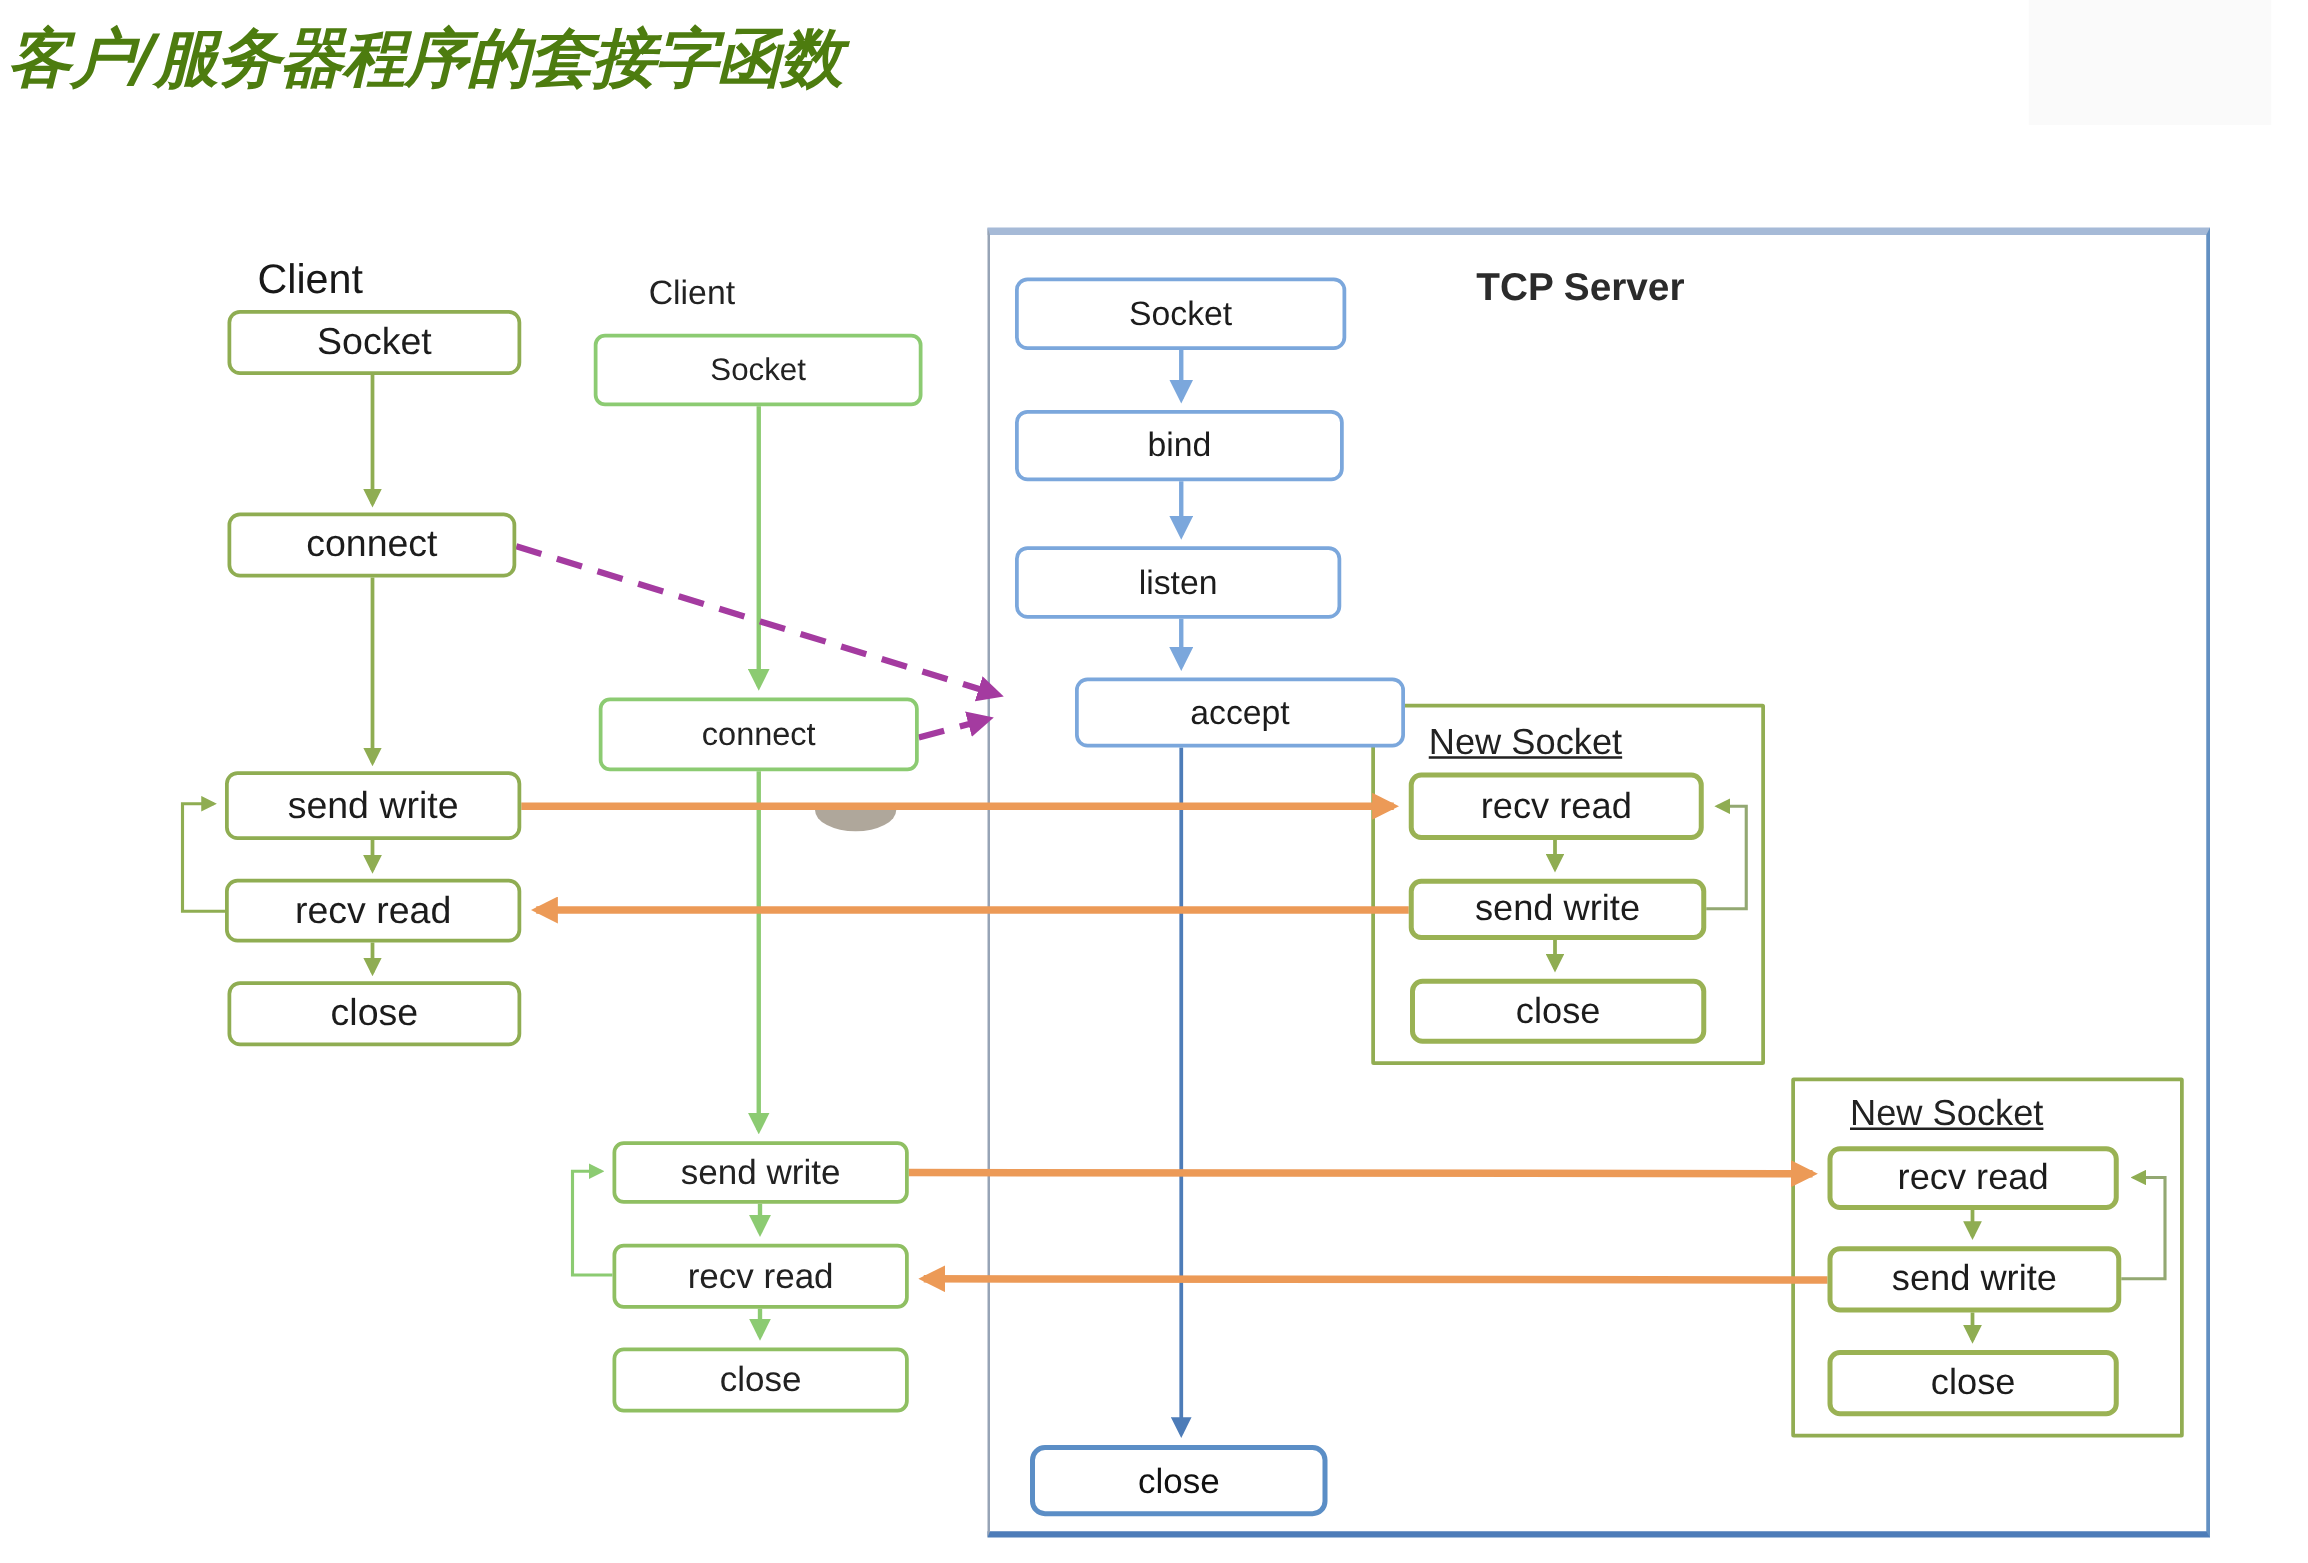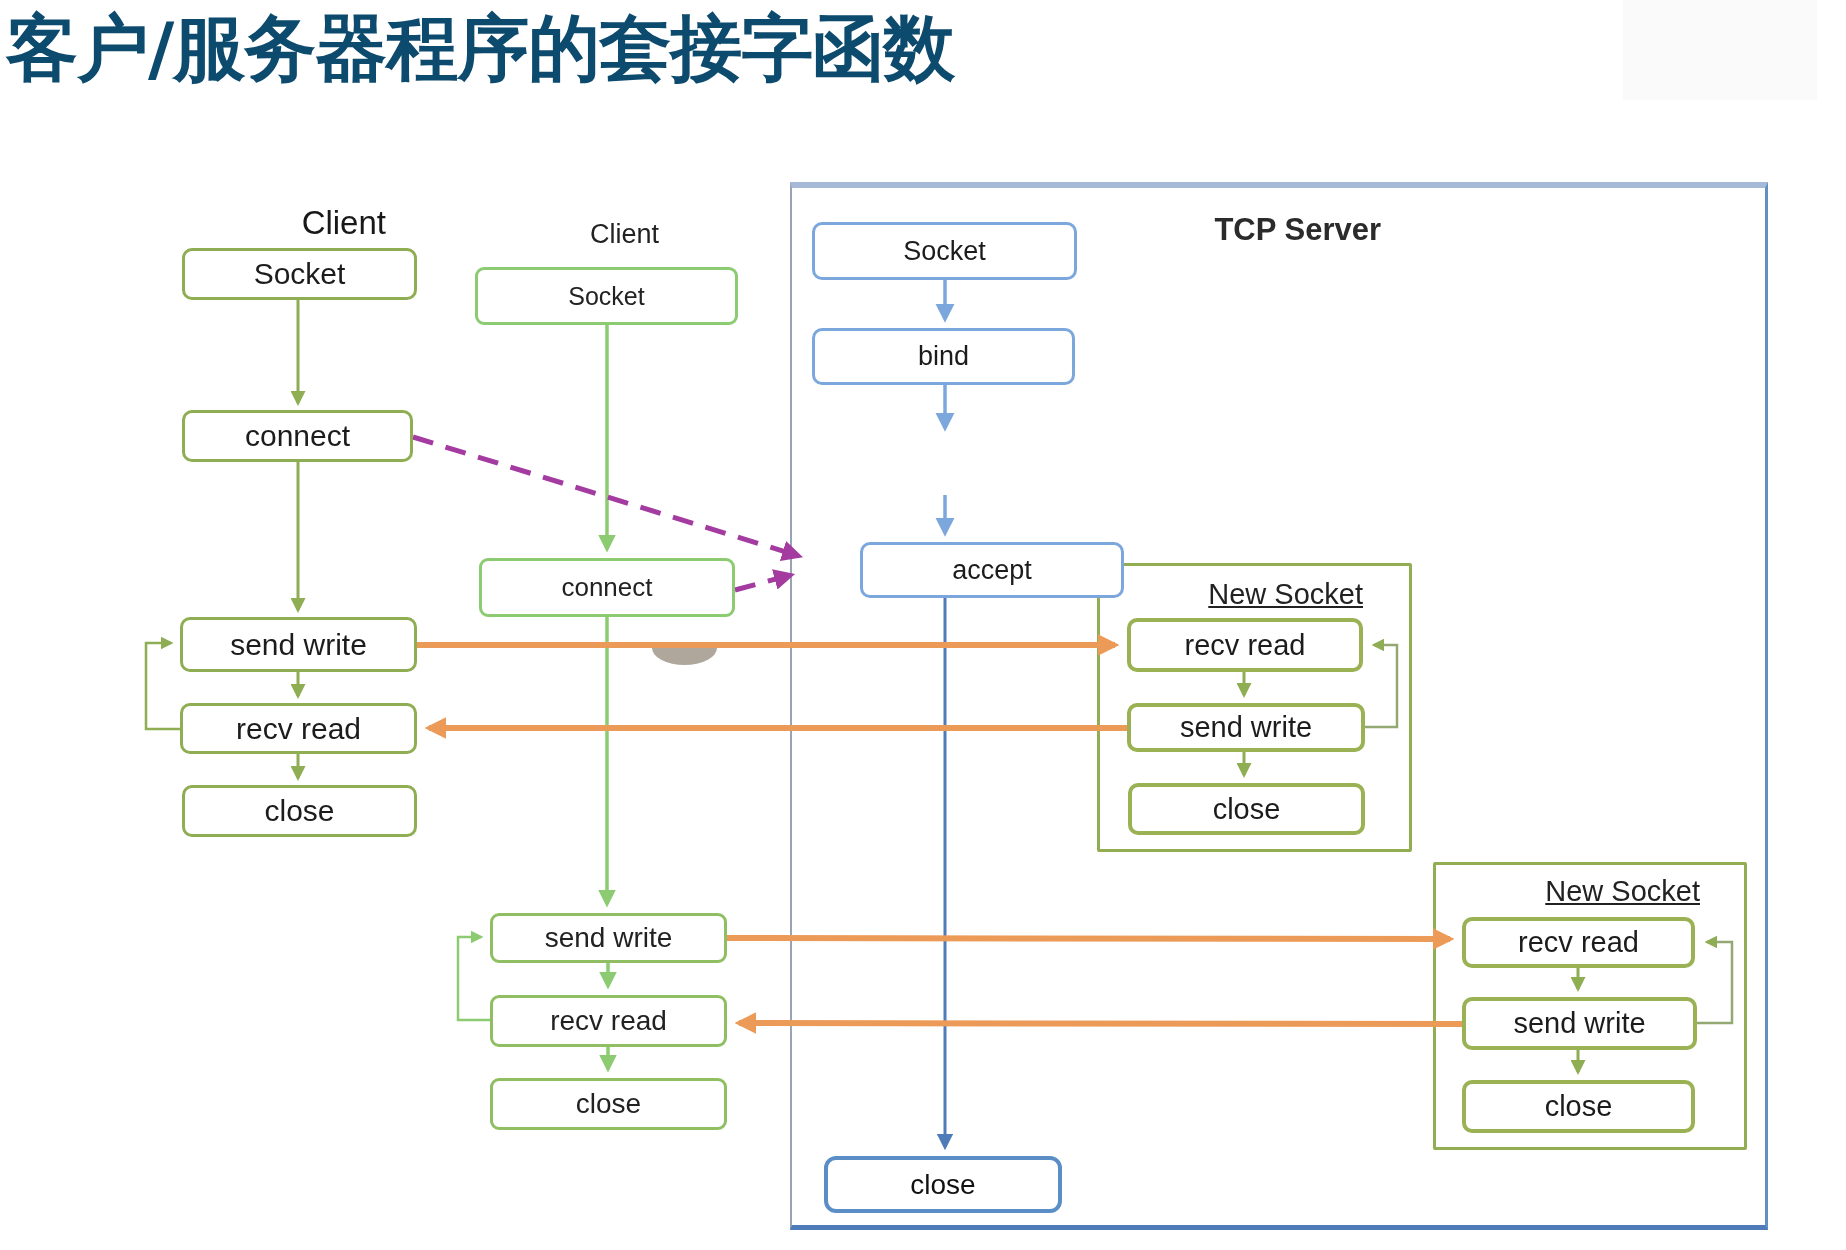--- a/index.html
+++ b/index.html
@@ -3,22 +3,22 @@
 <meta charset="utf-8">
 <style>
   html,body{margin:0;padding:0;background:#ffffff;}
   .stage{
     position:relative;width:1846px;height:1250px;background:#ffffff;overflow:hidden;
     font-family:"Liberation Sans","DejaVu Sans",sans-serif;color:#1a1a1a;
   }
   .abs{position:absolute;box-sizing:border-box;}
   .title{
     left:6px;top:0px;width:1360px;height:100px;
-    font-size:72px;font-weight:800;letter-spacing:-1px;color:#0c4a6e;
-    font-family:"DejaVu Sans","Liberation Sans",sans-serif;line-height:96px;white-space:nowrap;
+    font-size:51px;font-weight:800;letter-spacing:-1px;color:#4d7c0f;
+    font-family:"DejaVu Sans","Liberation Sans",sans-serif;line-height:96px;white-space:nowrap;font-style:italic;
   }
   .corner-strip{left:1623px;top:0;width:194px;height:100px;background:#fafafa;}
   
   .server-panel{
     left:790px;top:182px;width:978px;height:1048px;background:transparent;
     border-left:2px solid #97a4b6;border-right:3px solid #6390c2;
     border-top:6px solid #a6bad7;border-bottom:5px solid #4d7cb8;z-index:1;
   }
   .ns-panel{border:3px solid #92ad52;border-radius:2px;background:#ffffff;z-index:1;}
   .ns1{left:1097px;top:563px;width:315px;height:289px;}
@@ -27,21 +27,21 @@
   .node{
     position:absolute;box-sizing:border-box;background:#fff;display:flex;
     align-items:center;justify-content:center;text-align:center;z-index:3;white-space:nowrap;
   }
   .g1{border:3px solid #8fad52;border-radius:10px;font-size:30px;color:#1c1c1c;}
   .g1b{border:4px solid #9ab254;border-radius:10px;font-size:29px;color:#1c1c1c;}
   .g2{border:3px solid #8ccb72;border-radius:9px;font-size:26px;color:#222;}
   .b{border:3px solid #7ba7dc;border-radius:10px;font-size:27px;color:#1c1c1c;}
   .b2{border:4px solid #5b8ec6;border-radius:12px;font-size:28px;color:#111;}
   
-  .flabel{position:absolute;text-align:right;z-index:3;white-space:nowrap;}
+  .flabel{position:absolute;text-align:left;z-index:3;white-space:nowrap;}
   .lbl-c1{left:206px;top:204px;width:180px;font-size:33px;color:#181818;}
   .lbl-c2{left:519px;top:219px;width:140px;font-size:27px;color:#222;}
   .lbl-srv{left:1181px;top:212px;width:200px;font-size:31px;font-weight:bold;color:#2b2b2b;}
   .lbl-ns{font-size:29px;color:#222;text-decoration:underline;}
   .lbl-ns1{left:1143px;top:578px;width:220px;}
   .lbl-ns2{left:1480px;top:875px;width:220px;}
   svg.wires{position:absolute;left:0;top:0;z-index:2;}
 </style>
 </head>
 <body>
@@ -140,20 +140,21 @@
 
   <div class="flabel lbl-c2">Client</div>
   <div class="node g2" style="left:475px;top:267px;width:263px;height:58px;font-size:25px">Socket</div>
   <div class="node g2" style="left:479px;top:558px;width:256px;height:59px">connect</div>
   <div class="node g2" style="left:490px;top:913px;width:237px;height:50px;font-size:28px;border-width:3px;border-color:#8fbf62">send write</div>
   <div class="node g2" style="left:490px;top:995px;width:237px;height:52px;font-size:28px;border-color:#8fbf62">recv read</div>
   <div class="node g2" style="left:490px;top:1078px;width:237px;height:52px;font-size:28px;border-color:#8fbf62">close</div>
 
   <div class="node b" style="left:812px;top:222px;width:265px;height:58px">Socket</div>
   <div class="node b" style="left:812px;top:328px;width:263px;height:57px">bind</div>
+  <div class="node b" style="left:812px;top:437px;width:261px;height:58px">listen</div>
   <div class="node b" style="left:860px;top:542px;width:264px;height:56px">accept</div>
   <div class="node b2" style="left:824px;top:1156px;width:238px;height:57px">close</div>
 
   <div class="node g1b" style="left:1127px;top:618px;width:236px;height:54px">recv read</div>
   <div class="node g1b" style="left:1127px;top:703px;width:238px;height:49px">send write</div>
   <div class="node g1b" style="left:1128px;top:783px;width:237px;height:52px">close</div>
 
   <div class="node g1b" style="left:1462px;top:917px;width:233px;height:51px">recv read</div>
   <div class="node g1b" style="left:1462px;top:997px;width:235px;height:53px">send write</div>
   <div class="node g1b" style="left:1462px;top:1080px;width:233px;height:53px">close</div>

